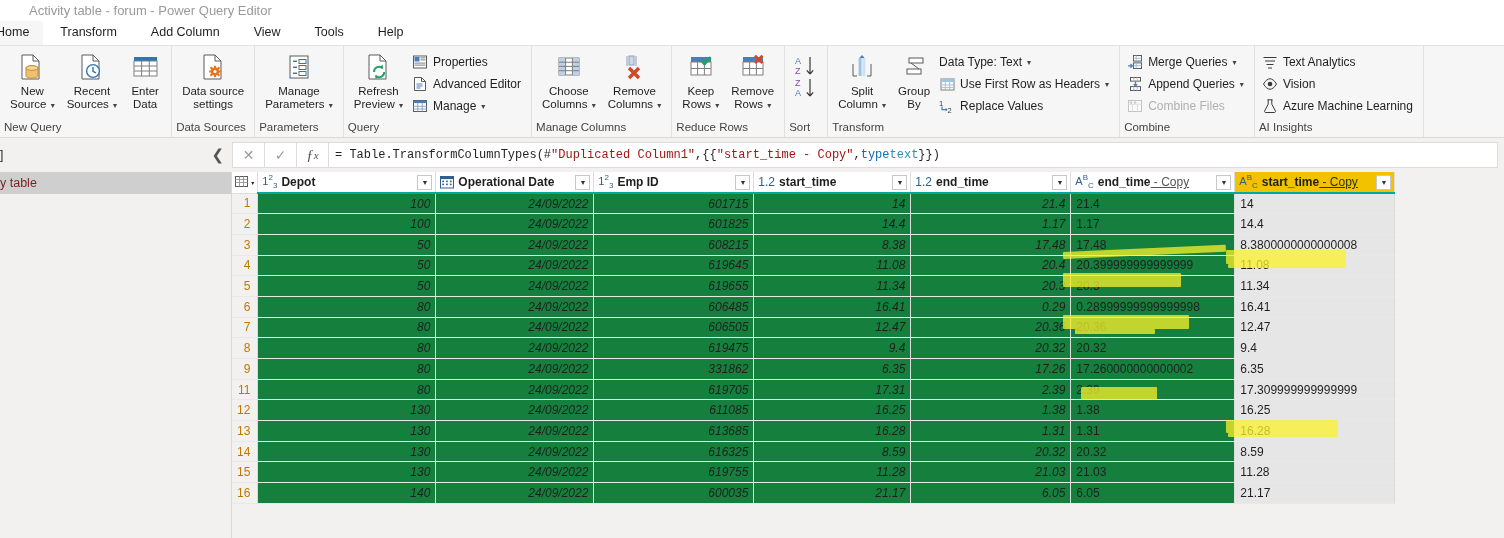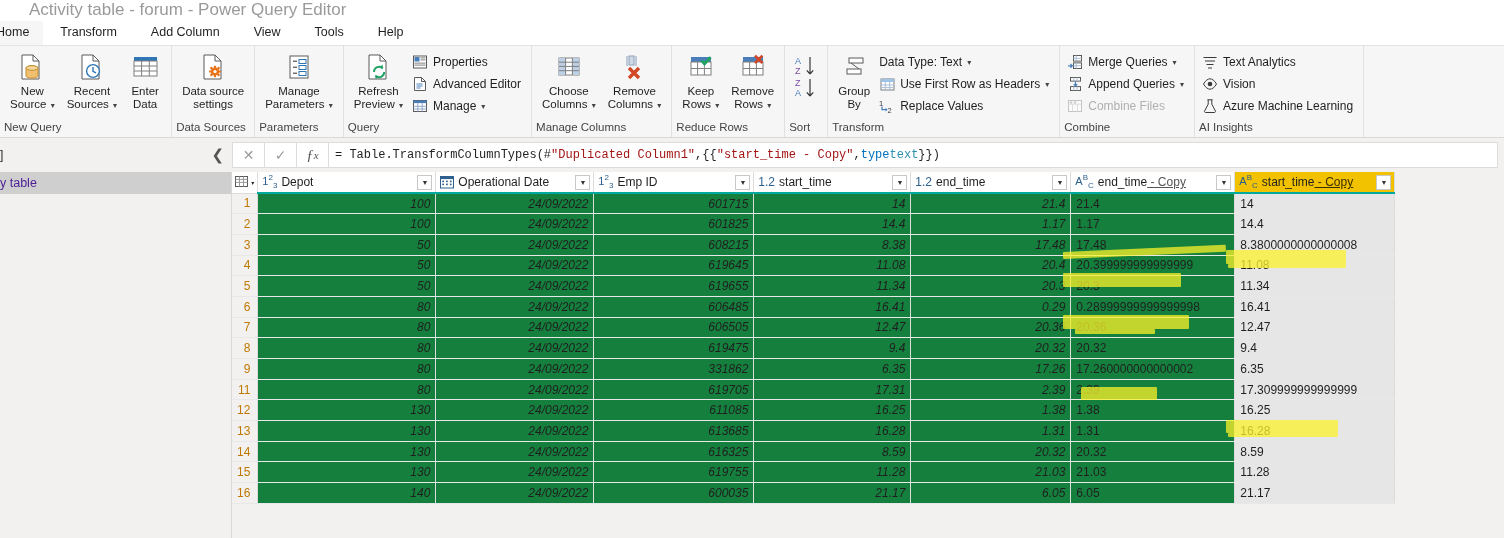--- a/index.html
+++ b/index.html
@@ -7,21 +7,21 @@
     width:1504px; height:538px; overflow:hidden;
     background:#f2f1f0;
     font-family:"Liberation Sans", sans-serif;
     -webkit-font-smoothing:antialiased;
   }
   
   .titlebar{
     height:20px; background:#ffffff;
     display:flex; align-items:center;
     padding-left:29px;
-    font-size:17px; color:#9a9a9a;
+    font-size:13px; color:#9a9a9a;
   }
   
   .tabstrip{
     height:26px; background:#ffffff;
     display:flex; align-items:flex-end;
     border-bottom:1px solid #e3e3e3;
     padding-left:0px;
   }
   .tab{
     font-size:12.5px; color:#1f1f1f;
@@ -99,40 +99,40 @@
   .s-kw{ color:#0070c0; }
   .s-ty{ color:#2b91af; }
   
   .main{ display:flex; height:calc(538px - 20px - 26px - 92px - 34px); }
   .queries{
     width:232px; background:#f2f1f0;
     border-right:1px solid #d9d9d9; padding-top:0px;
   }
   .qitem{
     height:22px; display:flex; align-items:center;
-    padding-left:0px; font-size:12.5px; color:#4c1d95;
+    padding-left:0px; font-size:12.5px; color:#7f1d1d;
   }
   .qitem.sel{ background:#cfcfcf; }
   .grid-outer{ flex:1; background:#f2f1f0; overflow:hidden; position:relative; }
   table.grid{ border-collapse:collapse; table-layout:fixed; background:#15803d; }
   .hdr th{
     height:20px; background:#fff;
     border-right:1px solid #dcdcdc;
     border-bottom:2px solid #00a99d;
     font-weight:normal; font-size:12px; color:#1f1f1f;
     padding:0 3px 0 4px; text-align:left; vertical-align:middle;
   }
   .hdr th.corner{
     border-bottom:1px solid #dcdcdc; background:#fff;
     text-align:center; padding:0;
   }
   .hdr th.sel{ background:#f2c200; border-bottom:2px solid #00a99d; }
   .hcell{ display:flex; align-items:center; height:20px; gap:4px; }
   .hname{ flex:1; overflow:hidden; white-space:nowrap; }
-  .hname b{ font-weight:normal; }
+  .hname b{ font-weight:bold; }
   .hsuffix{ color:#555;text-decoration:underline; }
   .sel .hsuffix{ color:#3a2f00; }
   .ddbtn{
     width:15px; height:15px; border:1px solid #c8c8c8; background:#fff;
     display:flex; align-items:center; justify-content:center;
     font-size:7px; color:#333; flex:none;
   }
   .tyicon{ flex:none; color:#2b5f8e; font-size:11px; line-height:1; }
   td{
     height:20.7px; border-right:1px solid #dcdcdc;
@@ -398,20 +398,32 @@
                 <path d="M15 2v17M15 19l-3.2-3.6M15 19l3.2-3.6" stroke="#3a3a3a" fill="none" stroke-width="1.2"></path>
               </svg>
             </span>
           </div>
         </div>
       </div>
       <div class="group-label">Sort</div>
     </div>
     <div class="group">
       <div class="group-items">
+        <div class="bigbtn">
+          <div class="ic">
+            <svg width="30" height="30" viewBox="0 0 30 30">
+              <path d="M6 12v12h4M24 12v12h-4" fill="none" stroke="#5a5a5a"></path>
+              <rect x="11.6" y="6" width="3" height="18" fill="#9dc3e6"></rect>
+              <rect x="15.4" y="6" width="3" height="18" fill="#cfe0f2"></rect>
+              <path d="M15 3l2.6 3h-5.2z" fill="#4a7ebb"></path>
+            </svg>
+          </div>
+          <div class="lb">Split
+Column<span class="caret"> ▾</span></div>
+        </div>
         <div class="bigbtn">
           <div class="ic">
             <svg width="30" height="30" viewBox="0 0 30 30">
               <rect x="10" y="6" width="14" height="5" fill="#fff" stroke="#5a5a5a"></rect>
               <rect x="8" y="17" width="14" height="5" fill="#fff" stroke="#5a5a5a"></rect>
               <path d="M12 11l8 6" stroke="#5a5a5a" fill="none"></path>
             </svg>
           </div>
           <div class="lb">Group
 By</div>

